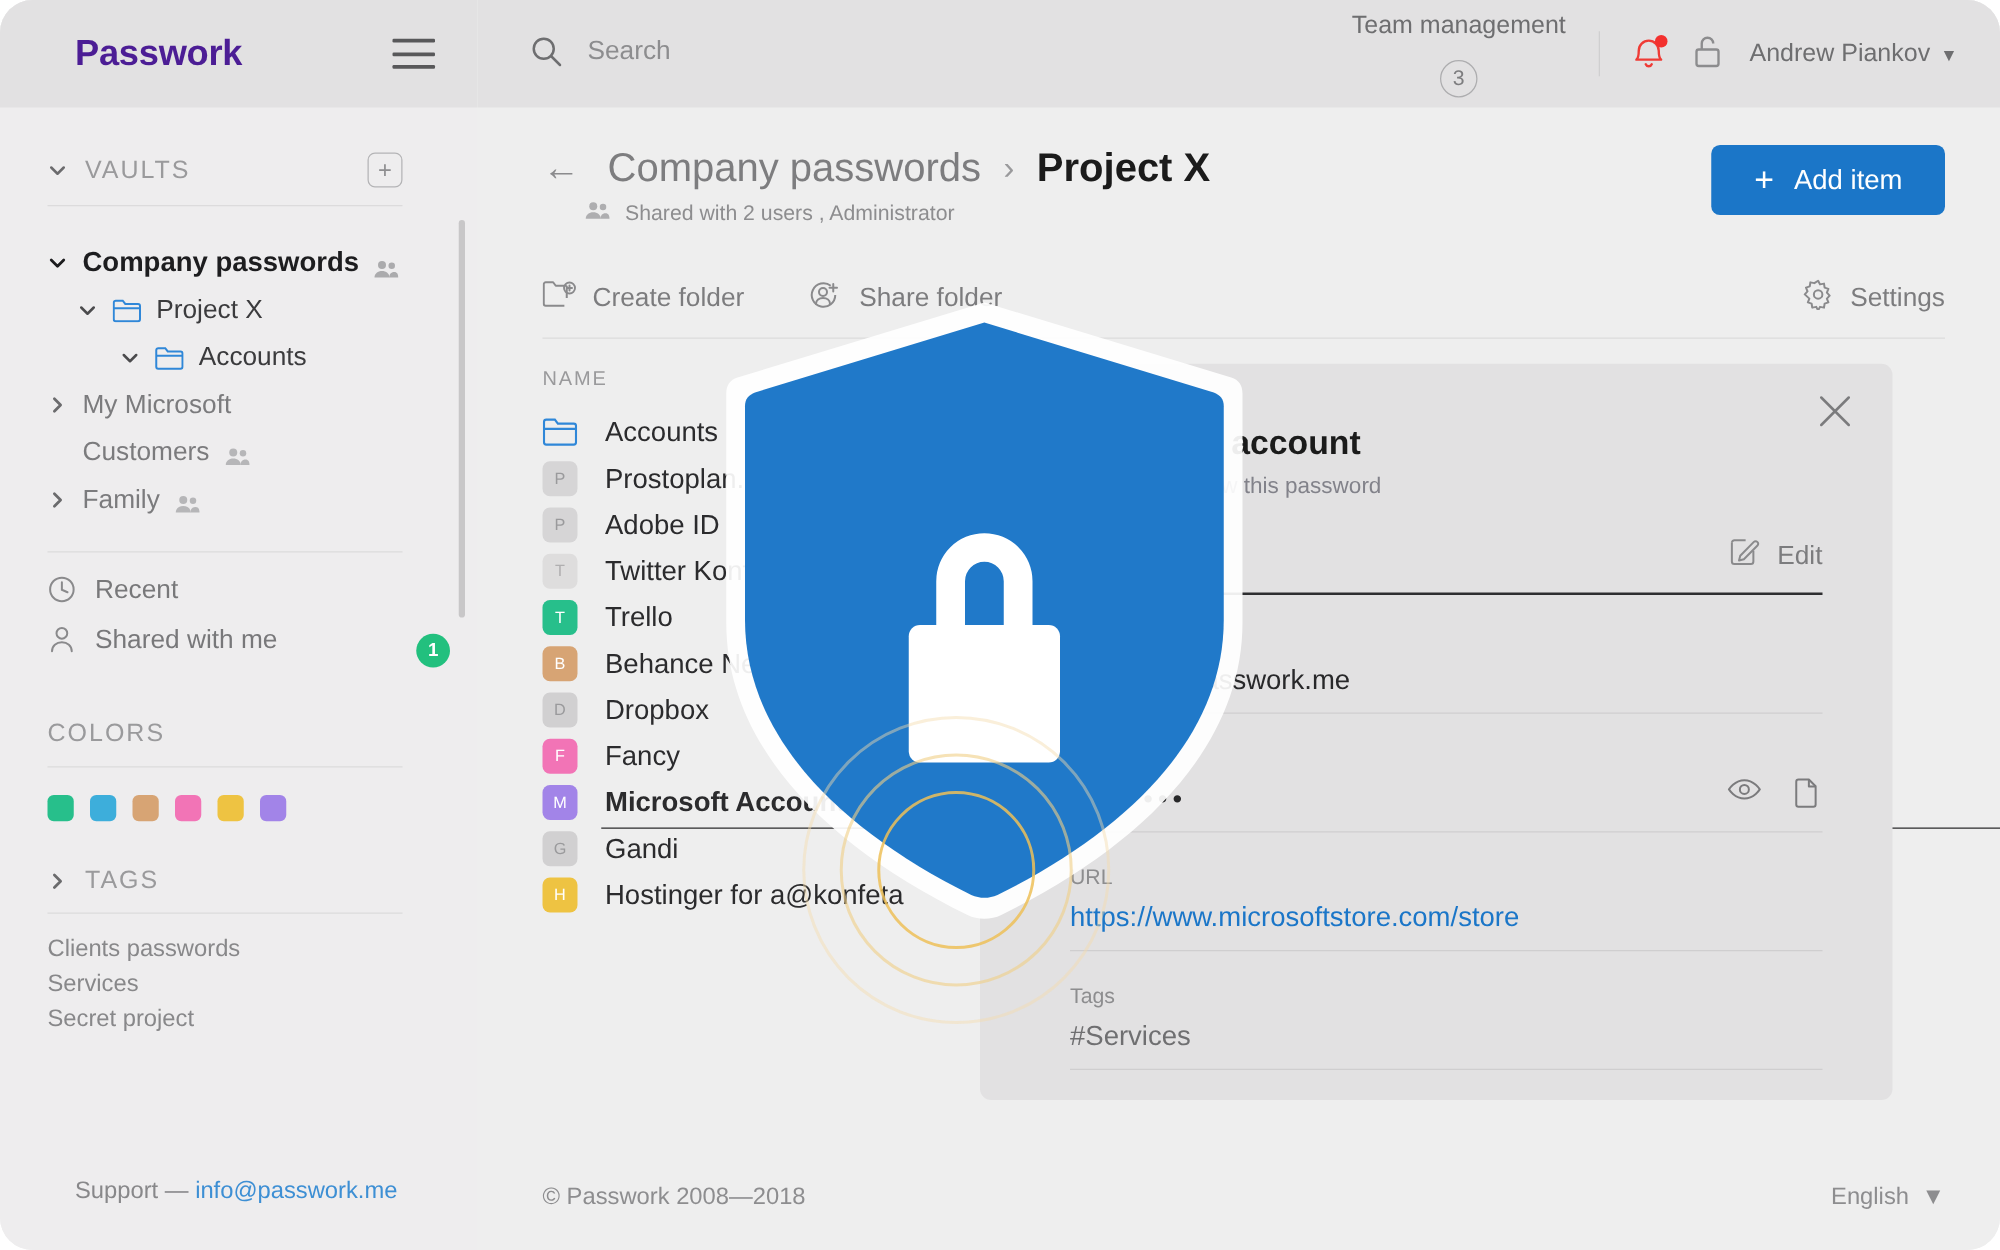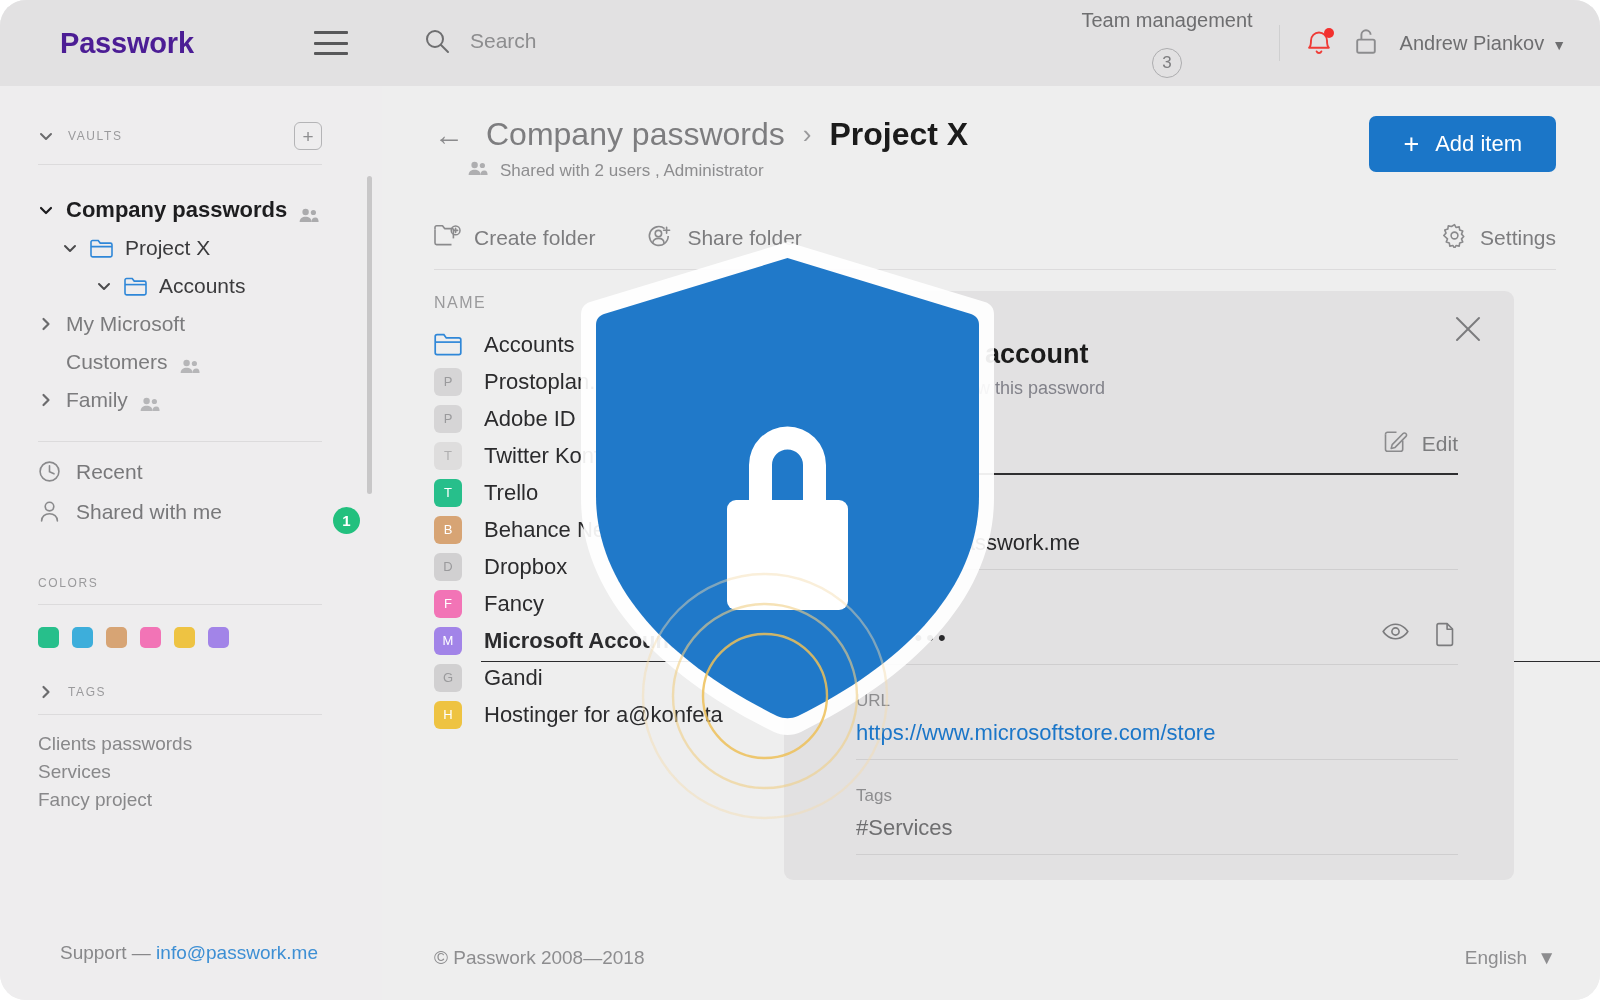--- a/index.html
+++ b/index.html
@@ -49,21 +49,21 @@
   .hamburger span { display:block; height:3px; background:#58585a; border-radius:1px;}
 
   .sidebar-body { padding: 0 60px 0 38px; position: relative; }
 
   .sect-head {
     display:flex; align-items:center; justify-content:space-between;
     margin-top: 36px;
   }
   .sect-head-left { display:flex; align-items:center; gap:14px; }
   .sect-title {
-    font-size: 12px; letter-spacing: 1.6px; color:#9a9a9c; font-weight: 400;
+    font-size: 20px; letter-spacing: 1.6px; color:#9a9a9c; font-weight: 400;
   }
   .plus-box {
     width:28px; height:28px; border:1.5px solid #b4b4b6; border-radius:6px;
     display:flex; align-items:center; justify-content:center; color:#8e8e90;
     font-size:19px; line-height:1; cursor:pointer;
   }
   .divider { height:1px; background:#dcdbdc; margin-top:14px; }
 
   .vault-list { margin-top: 26px; }
   .vault-row {
@@ -404,21 +404,21 @@
                 </svg>
           </span>
           <span class="sect-title">TAGS</span>
         </div>
       </div>
       <div class="divider"></div>
 
       <div class="tag-list">
         <div class="tag-item">Clients passwords</div>
         <div class="tag-item">Services</div>
-        <div class="tag-item">Fancy project</div>
+        <div class="tag-item">Secret project</div>
       </div>
     </div>
 
     <div class="sb-scroll"></div>
 
     <div class="support">
       <span>Support — </span><a href="#">info@passwork.me</a>
     </div>
   </div>
 

